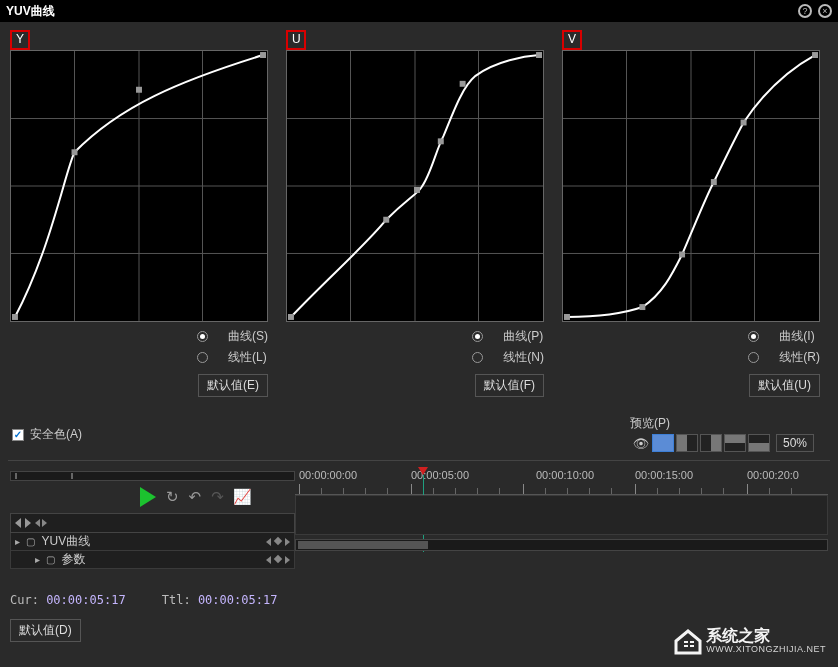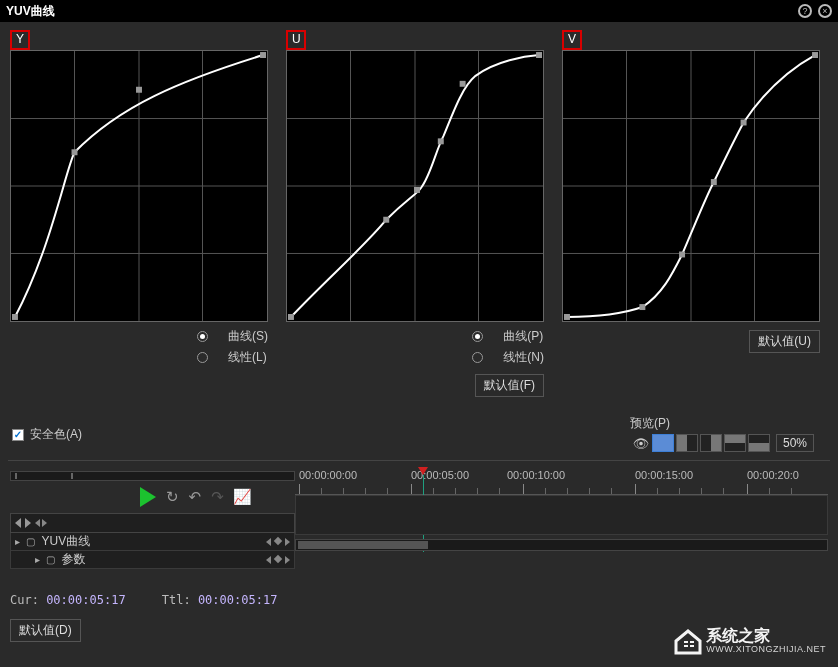--- a/index.html
+++ b/index.html
@@ -233,20 +233,23 @@
         <label class="radio-line">
             <span class="radio checked"></span>
             <span>曲线(S)</span>
           </label>
         <label class="radio-line">
             <span class="radio"></span>
             <span>线性(L)</span>
           </label>
       </div>
     </div>
+    <div class="default-btn-row">
+        <button class="btn">默认值(E)</button>
+      </div>
   </div>
 
   <div class="curve-col">
     <span class="curve-label highlight-box">U</span>
     <div class="curve-canvas">
       <svg viewBox="0 0 258 272">
         <g stroke="#555" stroke-width="1">
           <line x1="0" y1="68" x2="258" y2="68"></line>
             <line x1="0" y1="136" x2="258" y2="136"></line>
             <line x1="0" y1="204" x2="258" y2="204"></line>
@@ -295,20 +298,33 @@
         </g>
         <path d="M 4 268 C 30 268, 60 265, 80 258 C 100 245, 110 225, 120 205 C 135 170, 145 145, 152 132 C 165 105, 175 85, 182 72 C 200 45, 225 20, 254 4" stroke="#fff" stroke-width="2" fill="none"></path>
         <rect x="1" y="265" width="6" height="6" fill="#999"></rect>
         <rect x="77" y="255" width="6" height="6" fill="#999"></rect>
         <rect x="117" y="202" width="6" height="6" fill="#999"></rect>
         <rect x="149" y="129" width="6" height="6" fill="#999"></rect>
         <rect x="179" y="69" width="6" height="6" fill="#999"></rect>
         <rect x="251" y="1" width="6" height="6" fill="#999"></rect>
       </svg>
     </div>
+    <div class="curve-row-below">
+      <span class="coord-text"></span>
+      <div class="radio-col">
+        <label class="radio-line">
+            <span class="radio checked"></span>
+            <span>曲线(I)</span>
+          </label>
+        <label class="radio-line">
+            <span class="radio"></span>
+            <span>线性(R)</span>
+          </label>
+      </div>
+    </div>
     <div class="default-btn-row">
         <button class="btn">默认值(U)</button>
       </div>
   </div>
 
 </div>
 
 <div class="safecolor-row">
   <label class="check-line">
     <span class="checkbox">✓</span>
@@ -396,21 +412,21 @@
         &nbsp;&nbsp;&nbsp;
         <span>Ttl:</span>
         <span class="num">00:00:05:17</span>
       </div>
     </div>
 
     <div class="tl-right">
       <div class="tl-ruler">
         <span class="ruler-label" style="left:4px">00:00:00:00</span>
         <span class="ruler-label" style="left:116px">00:00:05:00</span>
-        <span class="ruler-label" style="left:212px">00:00:10:00</span>
+        <span class="ruler-label" style="left:241px">00:00:10:00</span>
         <span class="ruler-label" style="left:340px">00:00:15:00</span>
         <span class="ruler-label" style="left:452px">00:00:20:0</span>
         <span class="playhead" style="left:128px"></span>
         <span class="playhead-line" style="left:128px"></span>
 
         <span class="tick major" style="left:4px"></span>
           <span class="tick" style="left:26px"></span>
           <span class="tick" style="left:48px"></span>
           <span class="tick" style="left:70px"></span>
           <span class="tick" style="left:92px"></span>

